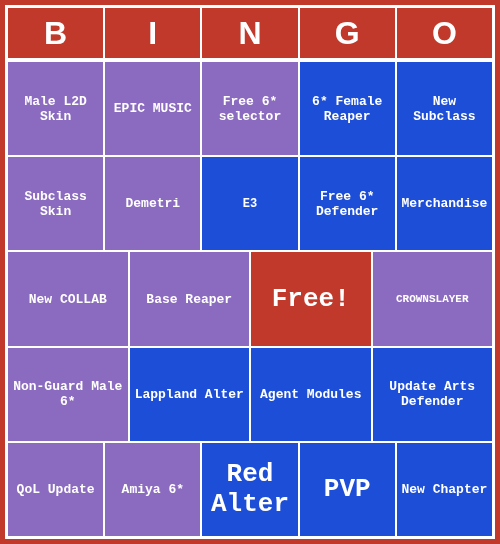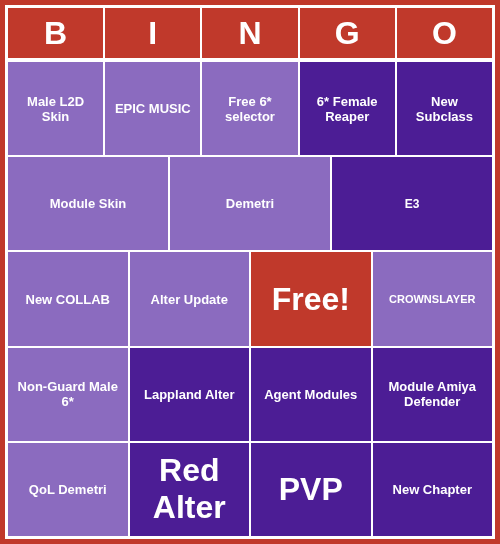--- a/index.html
+++ b/index.html
@@ -36,54 +36,55 @@
       font-weight: bold;
       border-right: 2px solid white;
     }
     .bingo-letter:last-child {
       border-right: none;
     }
     .bingo-grid {
       display: flex;
       flex-direction: column;
       flex: 1;
+      font-family: Liberation Mono, monospace;
     }
     .bingo-row {
       display: flex;
       flex: 1;
       border-top: 2px solid white;
     }
     .bingo-cell {
       flex: 1;
       border-right: 2px solid white;
       display: flex;
       align-items: center;
       justify-content: center;
       text-align: center;
       padding: 4px;
       font-size: 13px;
       font-weight: bold;
       color: white;
-      background: #4c1d95;
+      background: #1d4ed8;
     }
     .bingo-cell:last-child {
       border-right: none;
     }
     .bingo-cell.purple {
       background: #8b6bbf;
     }
     .bingo-cell.free {
       background: #c0392b;
       font-size: 22px;
     }
     .bingo-cell.large-text {
       font-size: 12px;
     }
     .bingo-cell.xlarge-text {
-      font-size: 32px;
+      font-size: 26px;
     }
     .bingo-cell.small-text {
       font-size: 11px;
     }
   </style>
 </head>
 <body>
 
 <div class="bingo-card">
   <div class="bingo-header">
@@ -95,36 +96,39 @@
     </div>
   <div class="bingo-grid">
   <div class="bingo-row">
         <div class="bingo-cell purple">Male L2D Skin</div>
         <div class="bingo-cell purple">EPIC MUSIC</div>
         <div class="bingo-cell purple">Free 6* selector</div>
         <div class="bingo-cell">6* Female Reaper</div>
         <div class="bingo-cell">New Subclass</div>
       </div>
       <div class="bingo-row">
-        <div class="bingo-cell purple">Module Skin</div>
+        <div class="bingo-cell purple">Subclass Skin</div>
         <div class="bingo-cell purple">Demetri</div>
         <div class="bingo-cell large-text">E3</div>
+        <div class="bingo-cell">Free 6* Defender</div>
+        <div class="bingo-cell">Merchandise</div>
       </div>
       <div class="bingo-row">
         <div class="bingo-cell purple">New COLLAB</div>
-        <div class="bingo-cell purple">Alter Update</div>
+        <div class="bingo-cell purple">Base Reaper</div>
         <div class="bingo-cell free xlarge-text">Free!</div>
         <div class="bingo-cell small-text purple">CROWNSLAYER</div>
       </div>
       <div class="bingo-row">
         <div class="bingo-cell purple">Non-Guard Male 6*</div>
         <div class="bingo-cell">Lappland Alter</div>
         <div class="bingo-cell">Agent Modules</div>
-        <div class="bingo-cell">Module Amiya Defender</div>
+        <div class="bingo-cell">Update Arts Defender</div>
       </div>
       <div class="bingo-row">
-        <div class="bingo-cell purple">QoL Demetri</div>
+        <div class="bingo-cell purple">QoL Update</div>
+        <div class="bingo-cell purple">Amiya 6*</div>
         <div class="bingo-cell xlarge-text">Red Alter</div>
         <div class="bingo-cell xlarge-text">PVP</div>
         <div class="bingo-cell">New Chapter</div>
       </div>
     </div>
 </div>
 
 </body></html>

